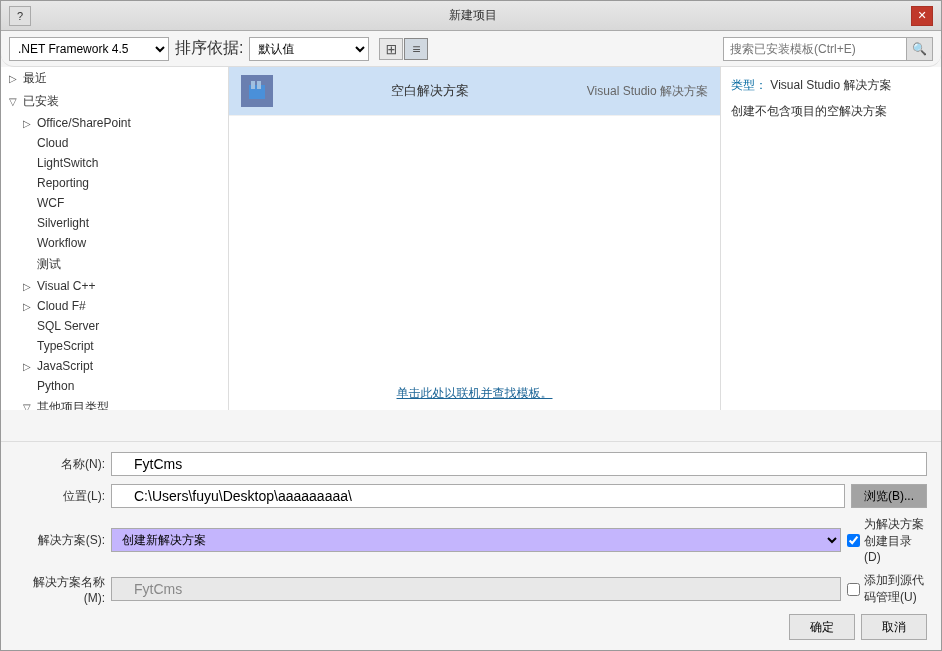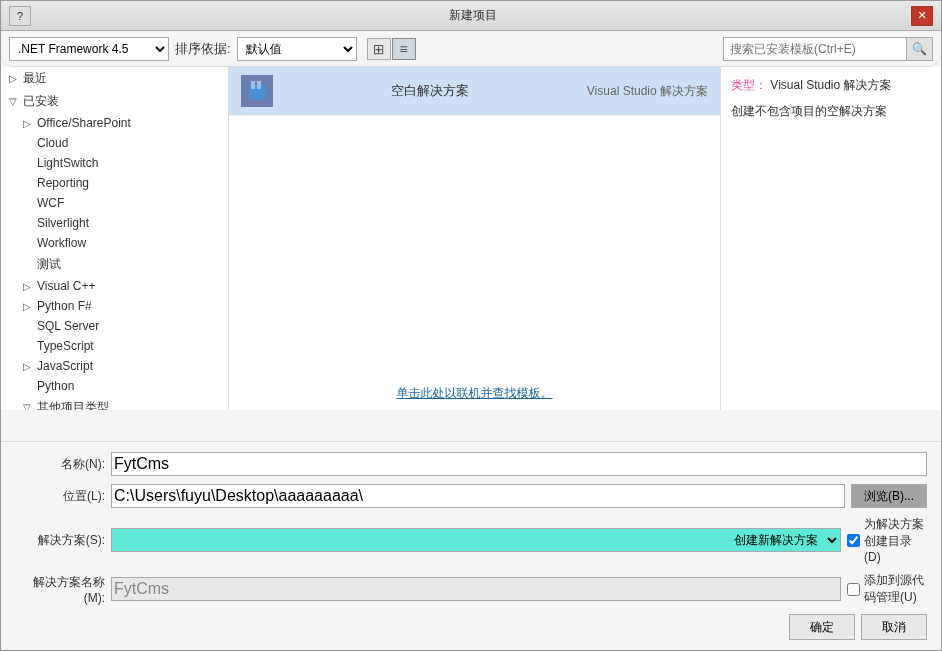--- a/index.html
+++ b/index.html
@@ -6,21 +6,21 @@
     body { background: #f0f0f0; display: flex; justify-content: center; align-items: center; min-height: 100vh; }
     .dialog { width: 942px; height: 651px; background: #f5f5f5; border: 1px solid #999; box-shadow: 2px 2px 10px rgba(0,0,0,0.3); display: flex; flex-direction: column; }
     .title-bar { background: linear-gradient(to bottom, #e8e8e8, #d8d8d8); height: 30px; display: flex; align-items: center; justify-content: space-between; padding: 0 8px; border-bottom: 1px solid #aaa; }
     .title-bar-text { font-size: 12px; color: #333; flex: 1; text-align: center; }
     .title-bar-controls { display: flex; gap: 2px; }
     .title-bar-btn { width: 22px; height: 20px; border: 1px solid #aaa; background: #e0e0e0; display: flex; align-items: center; justify-content: center; cursor: pointer; font-size: 11px; color: #333; }
     .title-bar-btn.close { background: #c0392b; color: white; border-color: #a93226; }
     .title-bar-help { width: 22px; height: 20px; border: 1px solid #aaa; background: #e0e0e0; display: flex; align-items: center; justify-content: center; cursor: pointer; font-size: 11px; color: #333; margin-right: 4px; }
     .toolbar { background: #f5f5f5; height: 36px; display: flex; align-items: center; padding: 0 8px; gap: 6px; border-bottom: 1px solid #ddd; border-radius: 13px; }
     .framework-select { height: 24px; width: 160px; border: 1px solid #aaa; background: white; padding: 0 4px; font-size: 12px; cursor: pointer; }
-    .sort-label { font-size: 13px; color: #333; }
+    .sort-label { font-size: 16px; color: #333; }
     .sort-select { height: 24px; width: 120px; border: 1px solid #aaa; background: white; padding: 0 4px; font-size: 12px; cursor: pointer; }
     .view-btns { display: flex; gap: 1px; margin-left: 4px; }
     .view-btn { width: 24px; height: 22px; border: 1px solid #aaa; background: #e8e8e8; display: flex; align-items: center; justify-content: center; cursor: pointer; font-size: 14px; color: #555; }
     .view-btn.active { background: #d0d8e0; border-color: #888; }
     .search-box { margin-left: auto; height: 24px; width: 210px; border: 1px solid #aaa; display: flex; align-items: center; background: white; }
     .search-input { flex: 1; border: none; outline: none; padding: 0 6px; font-size: 12px; height: 100%; }
     .search-icon-btn { width: 26px; height: 100%; border: none; background: #e0e0e0; border-left: 1px solid #aaa; display: flex; align-items: center; justify-content: center; cursor: pointer; color: #555; }
     .main-content { display: flex; flex: 1; overflow: hidden; }
     .sidebar { width: 228px; background: white; border-right: 1px solid #ddd; overflow-y: auto; flex-shrink: 0; }
     .sidebar-item { padding: 3px 8px; cursor: pointer; font-size: 12px; color: #333; display: flex; align-items: center; gap: 4px; }
@@ -32,28 +32,28 @@
     .template-item { display: flex; align-items: center; padding: 8px 12px; gap: 10px; cursor: pointer; border-bottom: 1px solid #f0f0f0; text-align: center; }
     .template-item.selected { background: #cce0f5; }
     .template-icon { width: 32px; height: 32px; background: #6a7fb0; display: flex; align-items: center; justify-content: center; color: white; font-size: 18px; flex-shrink: 0; }
     .template-icon svg { width: 28px; height: 28px; }
     .template-name { font-size: 13px; color: #333; flex: 1; }
     .template-source { font-size: 12px; color: #666; }
     .online-link { text-align: center; padding: 8px; font-size: 12px; color: #1a6496; }
     .online-link a { color: #1a6496; text-decoration: underline; cursor: pointer; }
     .right-panel { width: 220px; background: white; padding: 10px; flex-shrink: 0; }
     .right-panel-type { margin-bottom: 8px; font-size: 12px; color: #333; }
-    .right-panel-type span.label { color: #ec4899; }
+    .right-panel-type span.label { color: #0369a1; }
     .right-panel-desc { font-size: 12px; color: #333; line-height: 1.5; }
     .bottom-form { background: #f5f5f5; border-top: 1px solid #ddd; padding: 10px 14px; margin-top: 31px; }
     .form-row { display: flex; align-items: center; margin-bottom: 8px; gap: 6px; }
     .form-label { width: 90px; text-align: right; font-size: 12px; color: #333; flex-shrink: 0; }
-    .form-input { height: 24px; border: 1px solid #aaa; background: white; padding: 0 2px; font-size: 16px; flex: 1; outline: none; }
+    .form-input { height: 24px; border: 1px solid #aaa; background: white; padding: 0 22px; font-size: 14px; flex: 1; outline: none; }
     .form-input.disabled { background: #e8e8e8; color: #888; }
-    .form-select { height: 24px; border: 1px solid #aaa; background: #5eead4; padding: 0 6px; font-size: 12px; flex: 1; cursor: pointer; text-align: right; }
+    .form-select { height: 24px; border: 1px solid #aaa; background: #c4b5fd; padding: 0 6px; font-size: 12px; flex: 1; cursor: pointer; }
     .browse-btn { height: 24px; padding: 0 12px; border: 1px solid #aaa; background: #a3a3a3; font-size: 12px; cursor: pointer; white-space: nowrap; }
     .checkbox-row { display: flex; align-items: center; gap: 4px; font-size: 12px; color: #333; }
     .bottom-buttons { display: flex; justify-content: flex-end; gap: 6px; margin-top: 6px; }
     .ok-btn, .cancel-btn { height: 26px; padding: 0 20px; border: 1px solid #aaa; background: #e8e8e8; font-size: 12px; cursor: pointer; }
   </style>
 </head>
 <body>
 
 <div class="dialog">
 
@@ -128,21 +128,21 @@
       <div class="sidebar-item sidebar-indent">
         <span class="arrow">&nbsp;&nbsp;</span>
         <span>测试</span>
       </div>
       <div class="sidebar-item sidebar-indent">
         <span class="arrow">▷</span>
         <span>Visual C++</span>
       </div>
       <div class="sidebar-item sidebar-indent">
         <span class="arrow">▷</span>
-        <span>Python F#</span>
+        <span>Cloud F#</span>
       </div>
       <div class="sidebar-item sidebar-indent">
         <span class="arrow">&nbsp;&nbsp;</span>
         <span>SQL Server</span>
       </div>
       <div class="sidebar-item sidebar-indent">
         <span class="arrow">&nbsp;&nbsp;</span>
         <span>TypeScript</span>
       </div>
       <div class="sidebar-item sidebar-indent">

